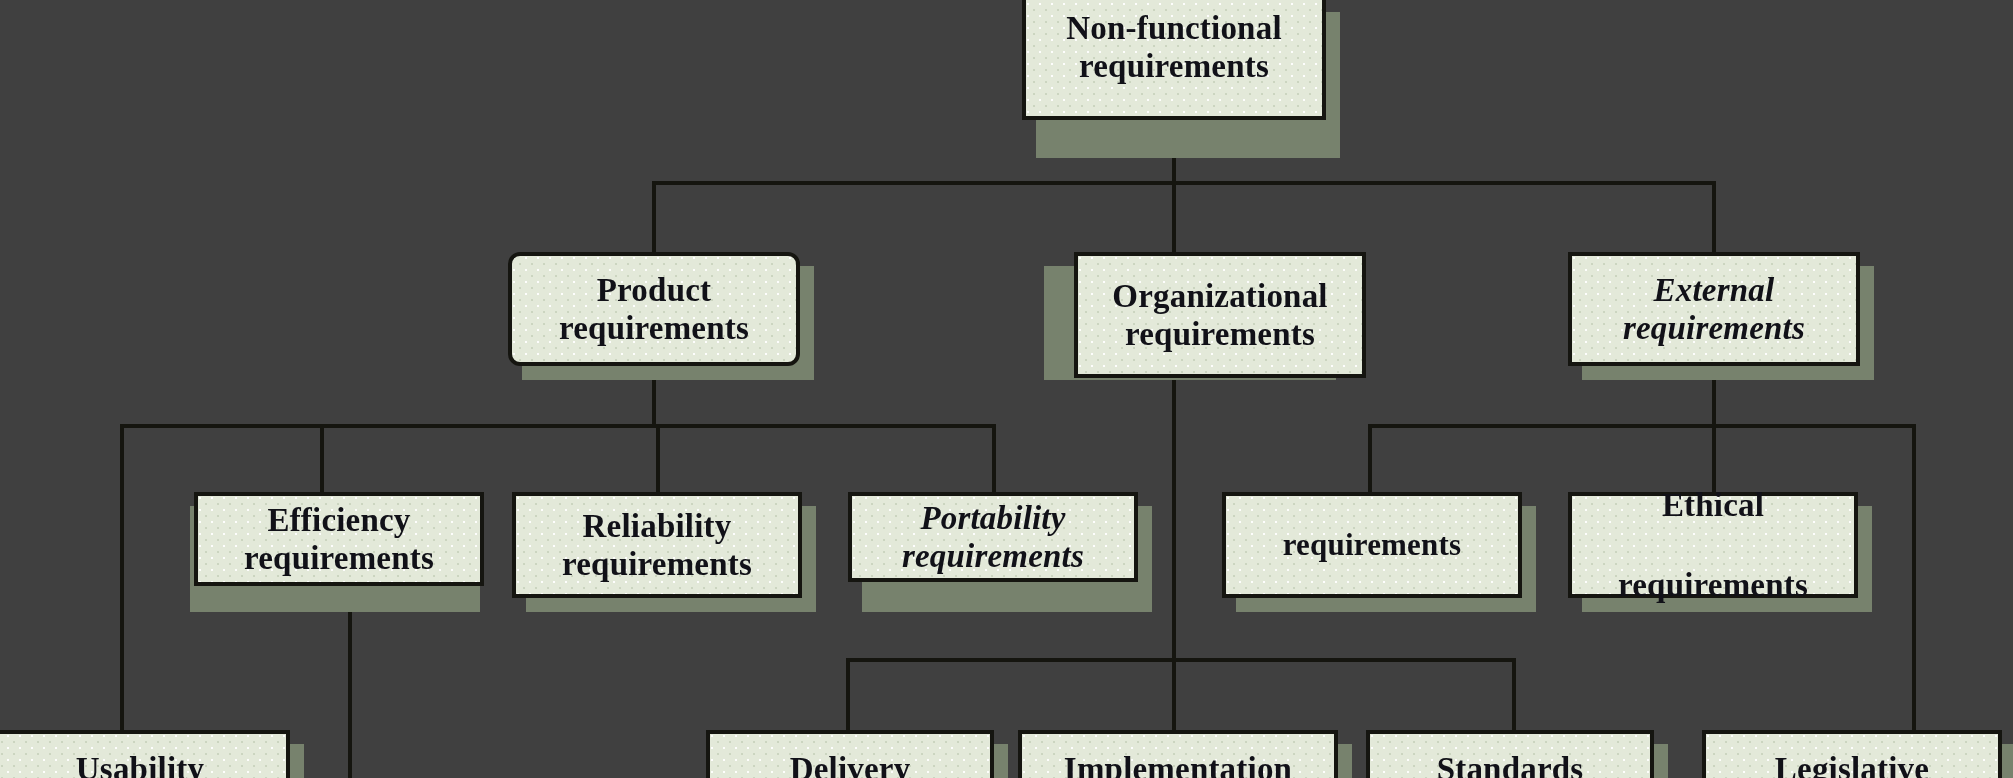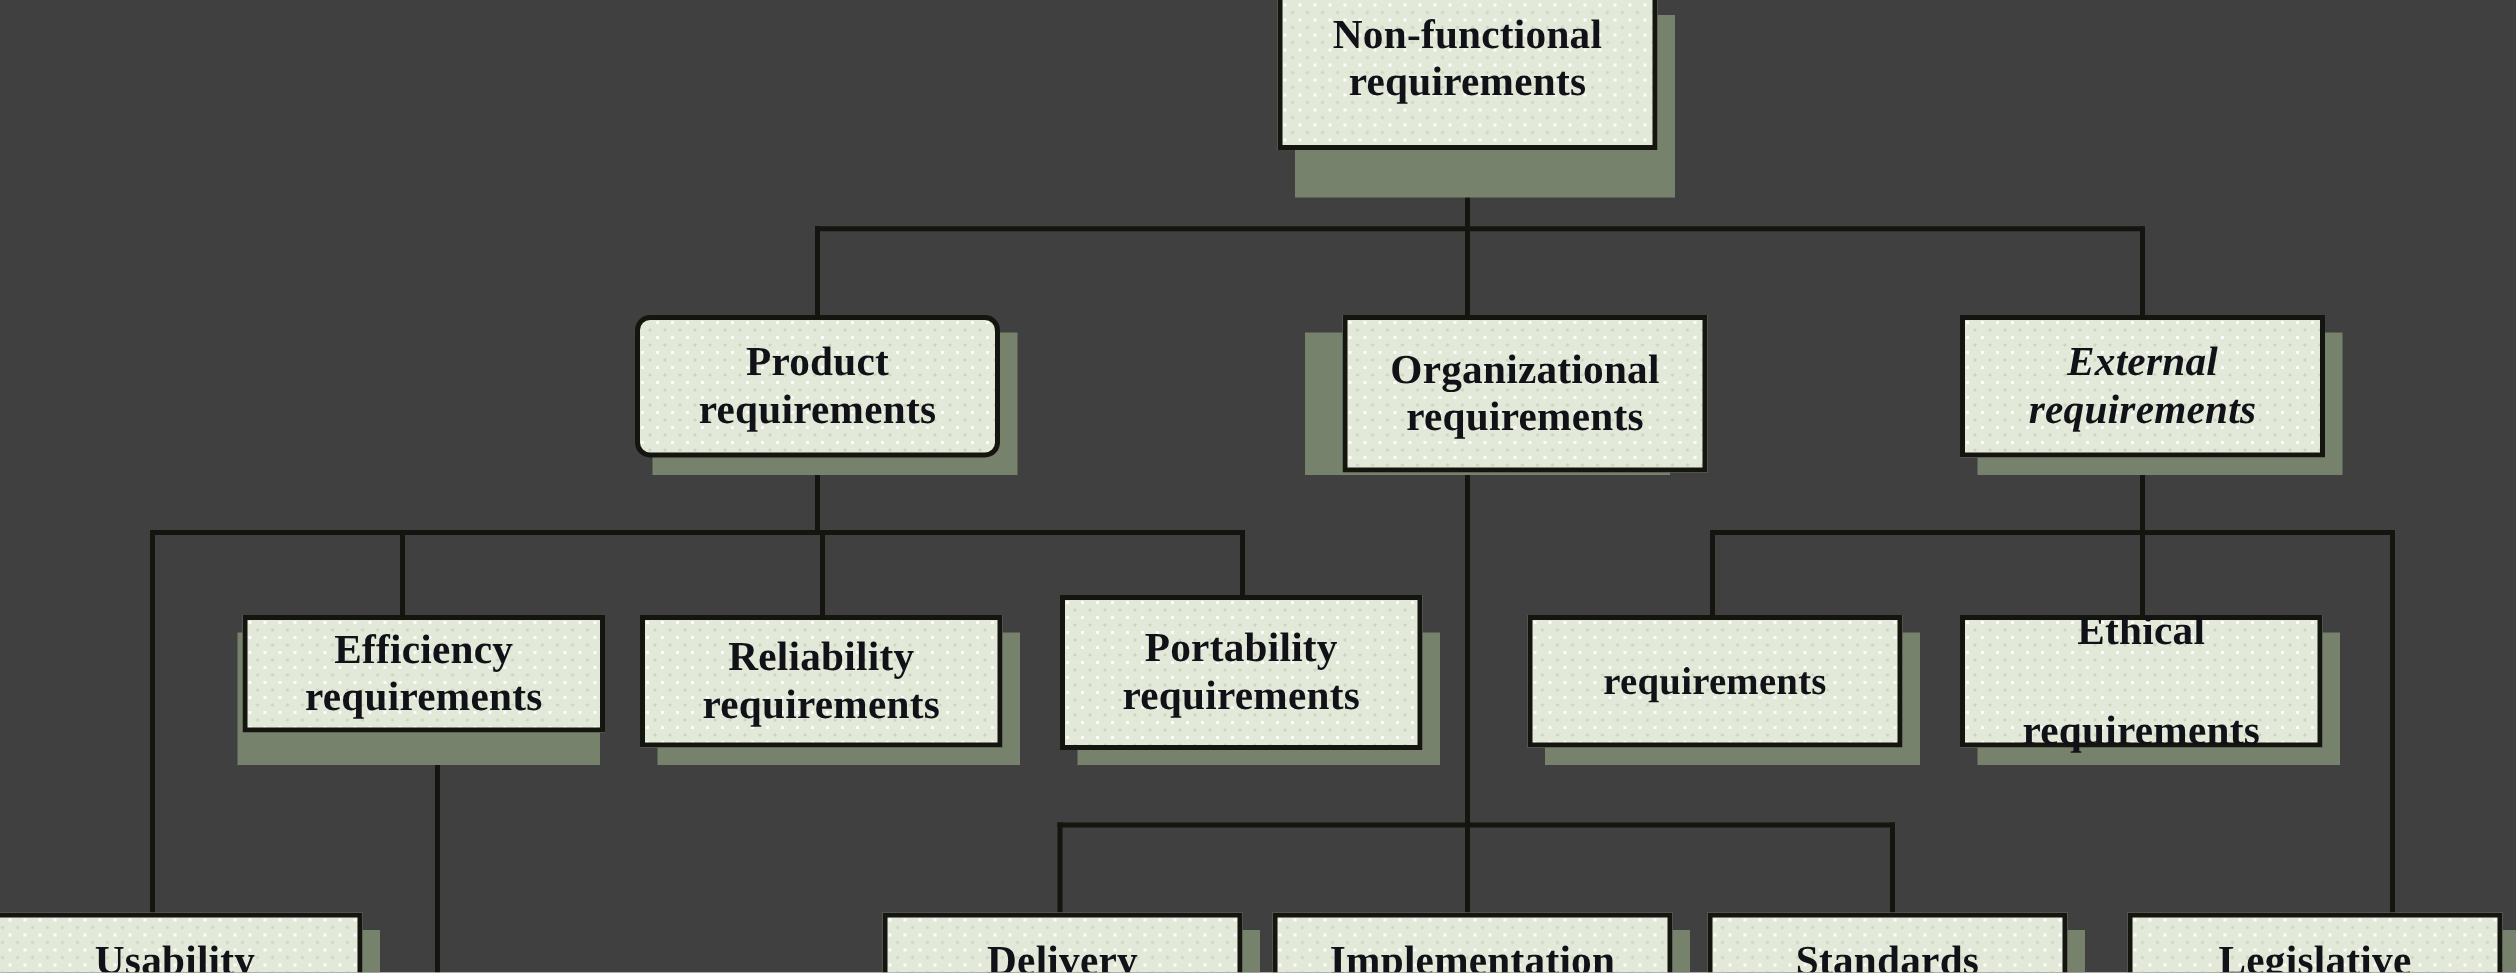--- a/index.html
+++ b/index.html
@@ -129,21 +129,21 @@
   <div class="node" style="left:194px; top:492px; width:290px; height:94px;text-align:right;">
     <span class="ln">Efficiency</span>
     <span class="ln">requirements</span>
   </div>
 
   <div class="node" style="left:512px; top:492px; width:290px; height:106px;">
     <span class="ln">Reliability</span>
     <span class="ln">requirements</span>
   </div>
 
-  <div class="node" style="left:848px; top:476px; width:290px; height:124px;">
+  <div class="node" style="left:848px; top:492px; width:290px; height:90px;font-style:italic;">
     <span class="ln">Portability</span>
     <span class="ln">requirements</span>
   </div>
 
   <div class="node" style="left:1222px; top:492px; width:300px; height:106px; font-size:31px;">
     <span class="ln">requirements</span>
   </div>
 
   <div class="node" style="left:1568px; top:492px; width:290px; height:106px;gap:42px;">
     <span class="ln">Ethical</span>

